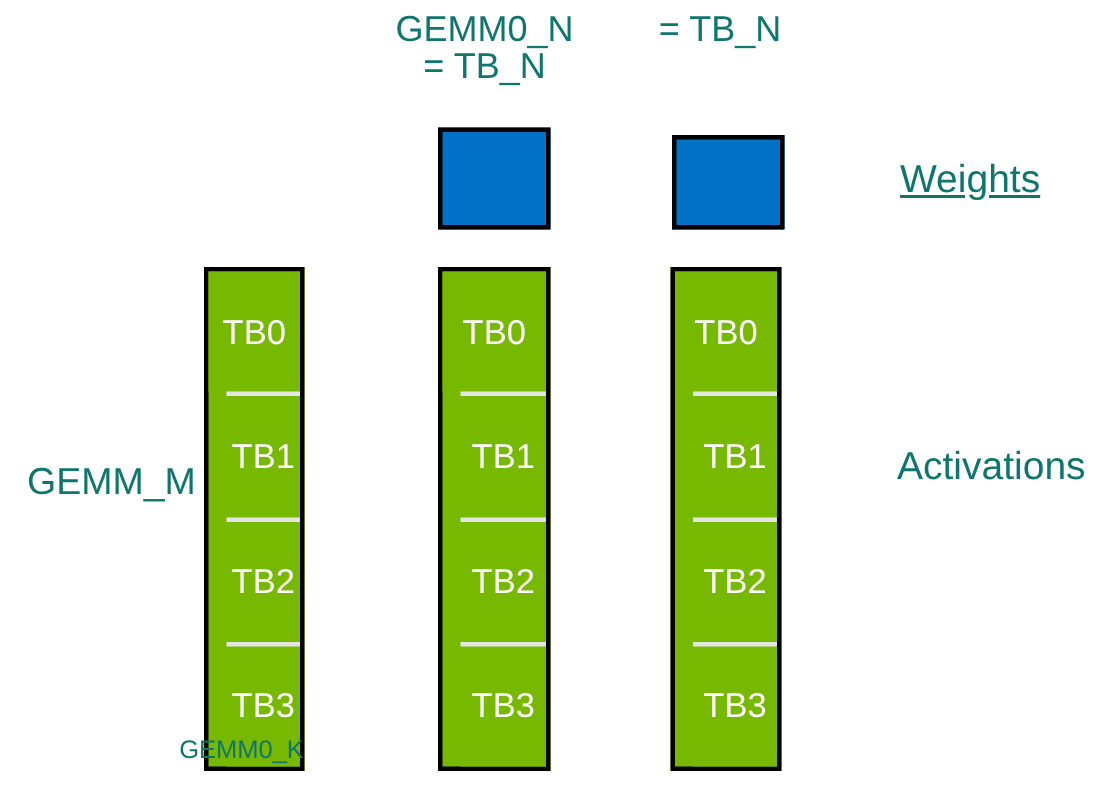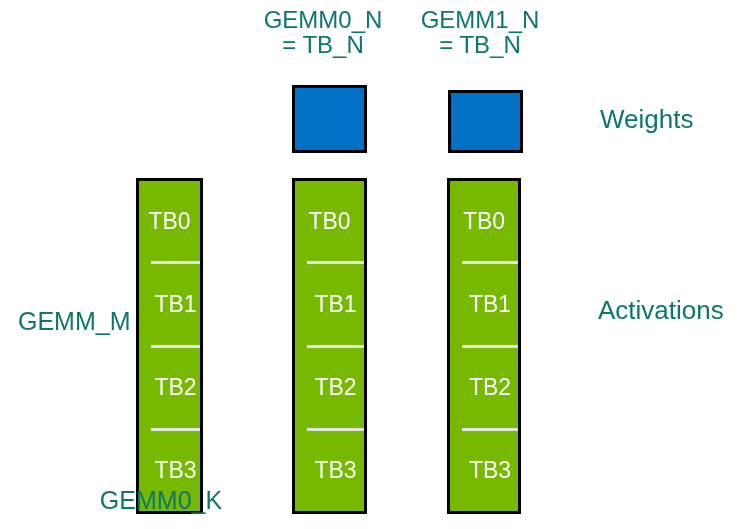--- a/index.html
+++ b/index.html
@@ -27,27 +27,27 @@
     text-align: center;
     font-size: 24px;
     line-height: 25px;
   }
   .top-label-0 { left: 323px; }
   .top-label-1 { left: 480px; }
   .side-label {
     font-size: 26px;
     line-height: 28px;
   }
-  .weights-label { left: 600px; top: 105px; }
+  .weights-label { left: 600px; top: 105px; text-decoration: underline; }
   .activations-label { left: 598px; top: 296px; }
   .gemm-m-label { left: 18px; top: 307px; font-size: 25px; line-height: 28px; }
   .bottom-label {
     top: 486px;
     transform: translateX(-50%);
-    font-size: 25px;
+    font-size: 17px;
     line-height: 28px;
   }
   .bottom-label-0 { left: 161px; }
   .bottom-label-1 { left: 329px; }
 
   .weight-block {
     position: absolute;
     box-sizing: border-box;
     background: #0071C5;
     border: 3px solid #000000;
@@ -86,21 +86,20 @@
 </head>
 <body>
 
 <div class="canvas">
 
   <div class="label top-label top-label-0">
     <div>GEMM0_N</div>
     <div>= TB_N</div>
   </div>
   <div class="label top-label top-label-1">
-    <div>GEMM1_N</div>
     <div>= TB_N</div>
   </div>
 
   <div class="weight-block weight-block-0"></div>
   <div class="weight-block weight-block-1"></div>
 
   <div class="label side-label weights-label">Weights</div>
   <div class="label side-label activations-label">Activations</div>
 
   <div class="label gemm-m-label">GEMM_M</div>

